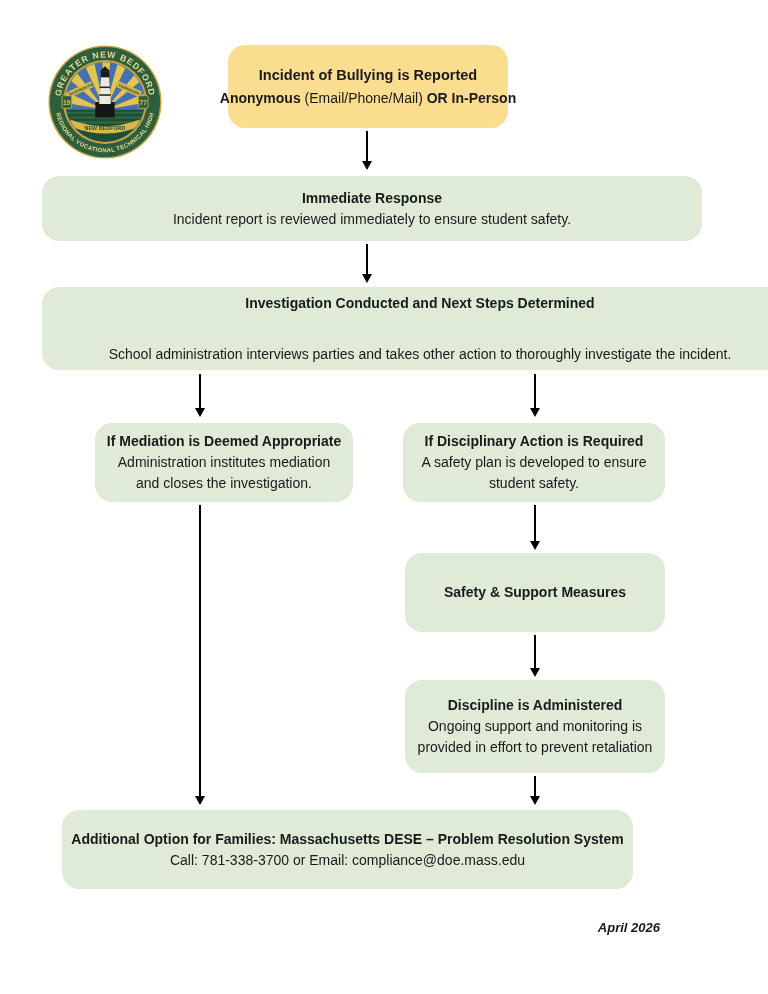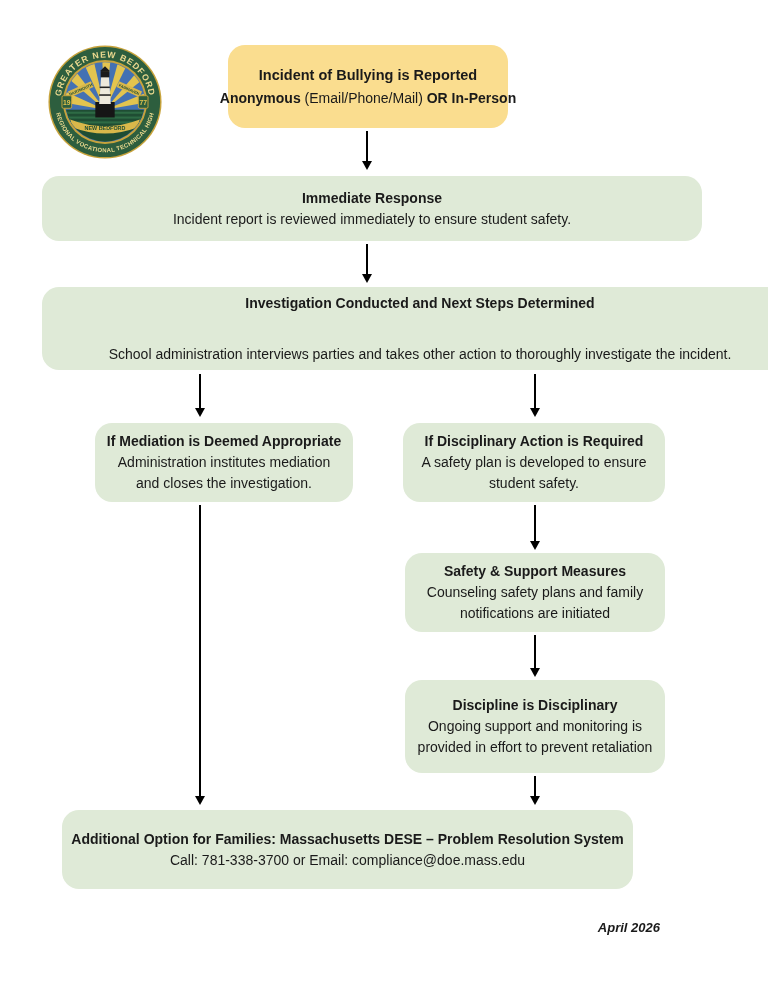--- a/index.html
+++ b/index.html
@@ -153,30 +153,29 @@
       <div class="head"></div>
   </div>
 
   <div class="arrow" style="left:529px;top:505px;height:45px;">
     <div class="shaft"></div>
       <div class="head"></div>
   </div>
 
   <div class="box green" style="left:405px;top:553px;width:260px;height:79px;">
     <div class="title">Safety &amp; Support Measures</div>
-    <div class="body">Counseling safety plans and family notifications are initiated</div>
   </div>
 
   <div class="arrow" style="left:529px;top:635px;height:42px;">
     <div class="shaft"></div>
       <div class="head"></div>
   </div>
 
   <div class="box green" style="left:405px;top:680px;width:260px;height:93px;">
-    <div class="title">Discipline is Disciplinary</div>
+    <div class="title">Discipline is Administered</div>
     <div class="body">Ongoing support and monitoring is provided in effort to prevent retaliation</div>
   </div>
 
   <div class="arrow" style="left:529px;top:776px;height:29px;">
     <div class="shaft"></div>
       <div class="head"></div>
   </div>
 
   <div class="box green" style="left:62px;top:810px;width:571px;height:79px;">
     <div class="title">Additional Option for Families: Massachusetts DESE – Problem Resolution System</div>

